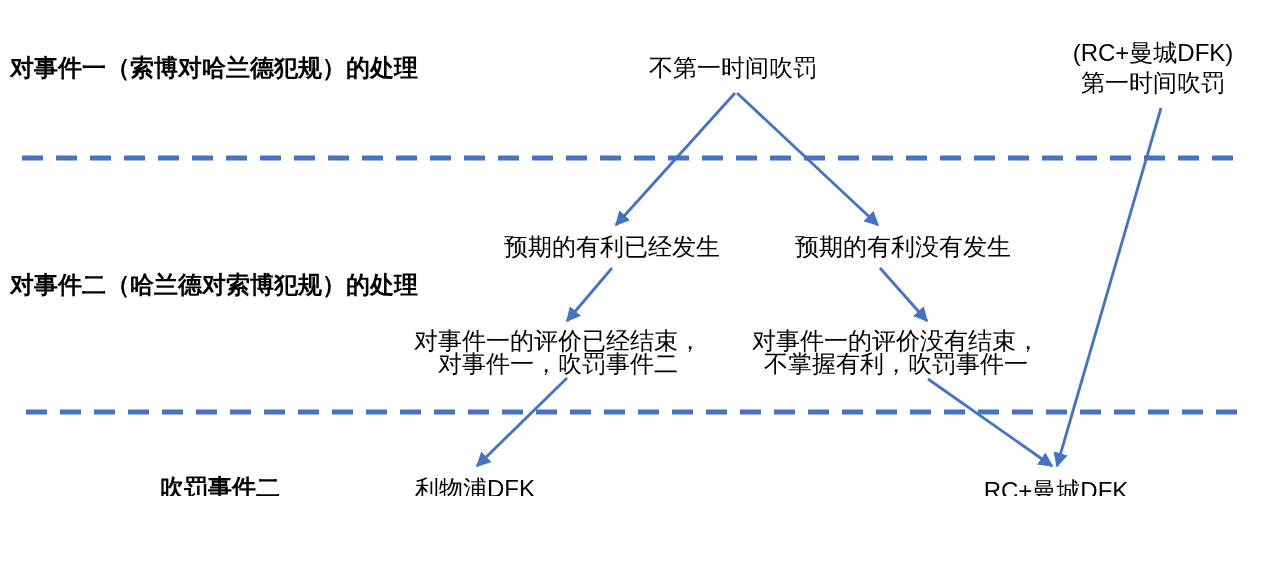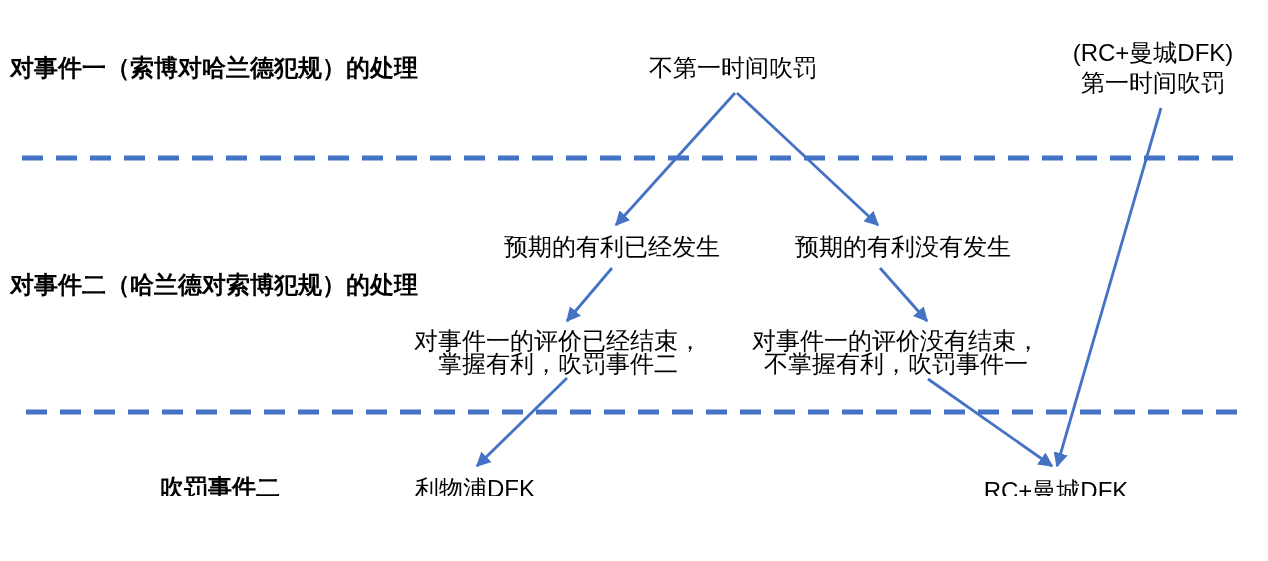--- a/index.html
+++ b/index.html
@@ -92,21 +92,21 @@
     <div>(RC+曼城DFK)</div>
     <div>第一时间吹罚</div>
   </div>
 
   <div class="node" style="left:612px; top:247px;">预期的有利已经发生</div>
 
   <div class="node" style="left:903px; top:247px;">预期的有利没有发生</div>
 
   <div class="note" style="left:558px; top:352px;">
     <div>对事件一的评价已经结束，</div>
-    <div>掌握有利，吹罚事件二</div>
+    <div>对事件一，吹罚事件二</div>
   </div>
 
   <div class="note" style="left:896px; top:352px;">
     <div>对事件一的评价没有结束，</div>
     <div>不掌握有利，吹罚事件一</div>
   </div>
 
   <div class="node" style="left:475px; top:489px;">利物浦DFK</div>
 
   <div class="node" style="left:1056px; top:491px;">RC+曼城DFK</div>

